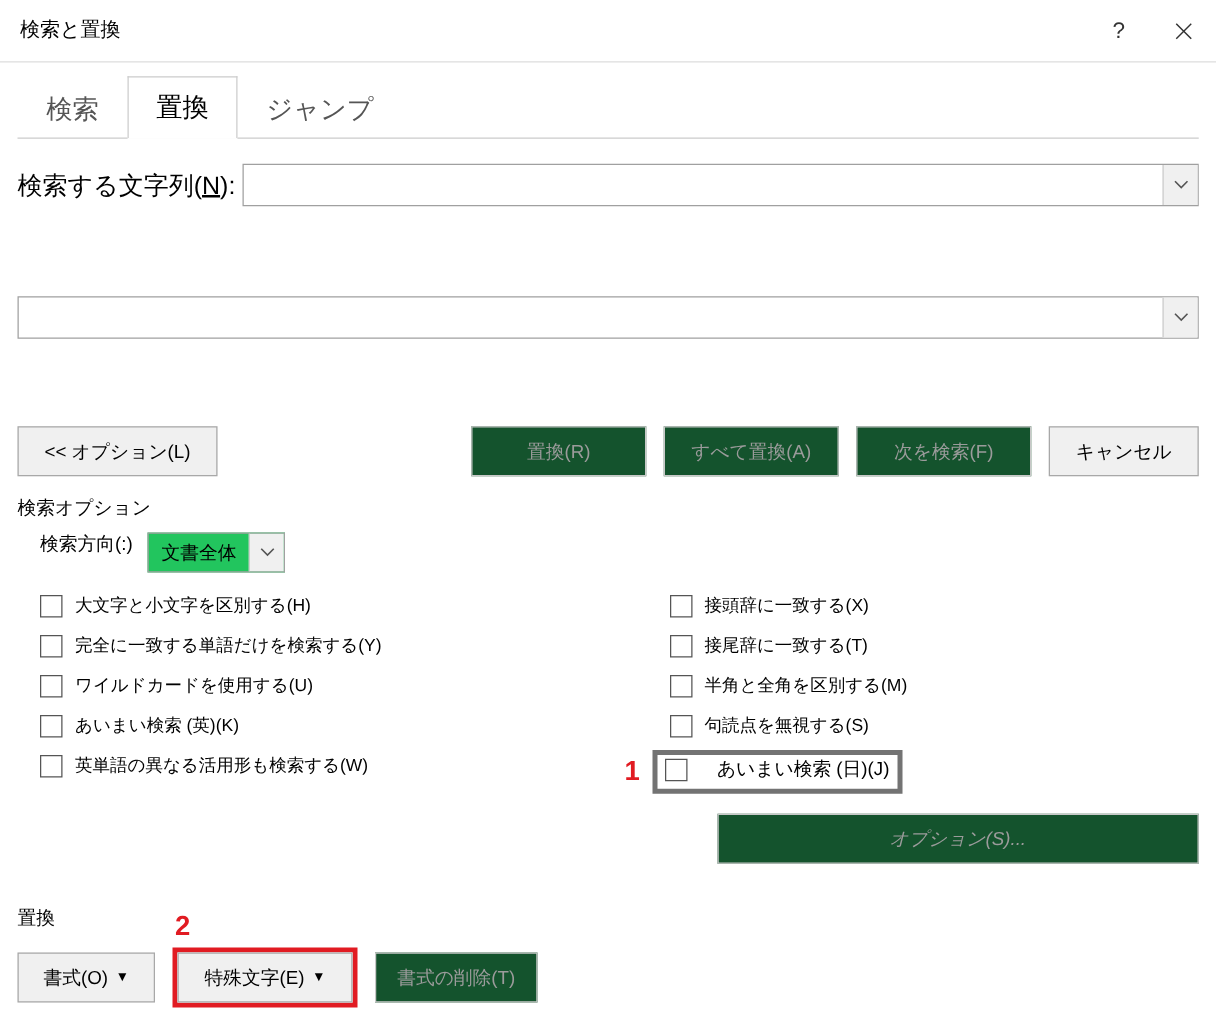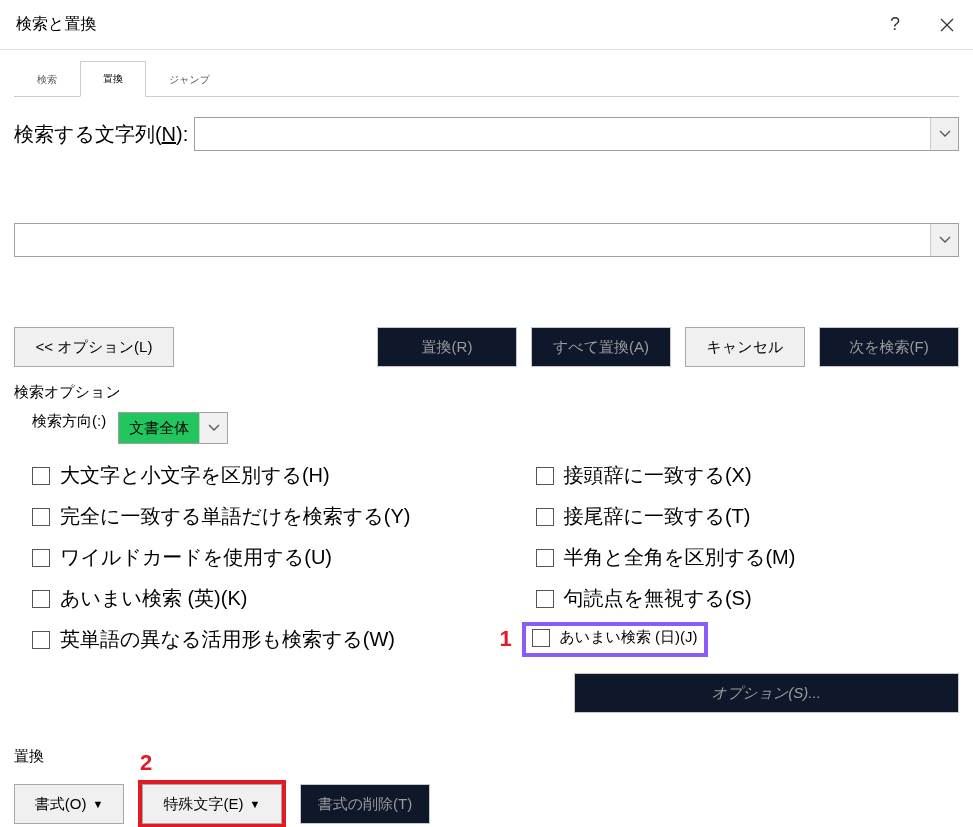--- a/index.html
+++ b/index.html
@@ -36,21 +36,21 @@
   }
   .tabs {
     display: flex;
     align-items: flex-end;
     border-bottom: 1px solid #ccc;
     margin-bottom: 20px;
     position: relative;
   }
   .tab {
     padding: 10px 22px;
-    font-size: 10px;
+    font-size: 21px;
     color: #555;
     border: 1px solid transparent;
     border-bottom: none;
     position: relative;
     top: 1px;
     background: transparent;
   }
   .tab.active {
     background: #fff;
     border: 1px solid #ccc;
@@ -108,21 +108,21 @@
     align-items: center;
     justify-content: center;
     padding: 0 18px;
     font-size: 15px;
     white-space: nowrap;
   }
   .btn.small { min-width: 0; padding: 0 14px; height: 40px; }
   .btn.disabled {
     color: #9b9b9b;
     border-color: #c8c8c8;
-    background: #0f172a;
+    background: #14532d;
   }
   .btn .caret { margin-left: 6px; font-size: 11px; }
   .fieldset-label {
     font-size: 15px;
     margin-bottom: 10px;
   }
   .search-options {
     padding-left: 18px;
   }
   .direction-row {
@@ -147,36 +147,36 @@
   .options-grid {
     display: flex;
     gap: 30px;
   }
   .options-col { flex: 1; }
   .chk-row {
     display: flex;
     align-items: center;
     gap: 10px;
     margin-bottom: 14px;
-    font-size: 20px;
+    font-size: 14px;
   }
   .chkbox {
     width: 18px;
     height: 18px;
     border: 1px solid #555;
     background: #fff;
     flex-shrink: 0;
   }
   .ul { text-decoration: underline; }
   .highlight-red {
-    border: 4px solid #8b5cf6;
+    border: 4px solid #737373;
     padding: 2px 6px 6px 6px;
     display: inline-flex;
     align-items: center;
-    gap: 10px;
+    gap: 24px;
   }
   .anno {
     color: #e11b22;
     font-weight: bold;
     font-size: 22px;
     position: absolute;
   }
   .replace-section {
     margin-top: 34px;
   }
@@ -242,22 +242,22 @@
       </div>
     </div>
   </div>
 
   <div style="height:56px"></div>
 
   <div class="button-row">
     <div class="btn left" style="min-width:160px">&lt;&lt; オプション(L)</div>
     <div class="btn disabled">置換(R)</div>
     <div class="btn disabled">すべて置換(A)</div>
+    <div class="btn disabled">次を検索(F)</div>
     <div class="btn" style="min-width:120px">キャンセル</div>
-    <div class="btn disabled">次を検索(F)</div>
   </div>
 
   <div class="fieldset-label">検索オプション</div>
 
   <div class="search-options">
     <div class="direction-row">
       <span>検索方向(:)</span>
       <div class="small-combo">
         <div class="val">文書全体</div>
         <div class="combo-btn">

